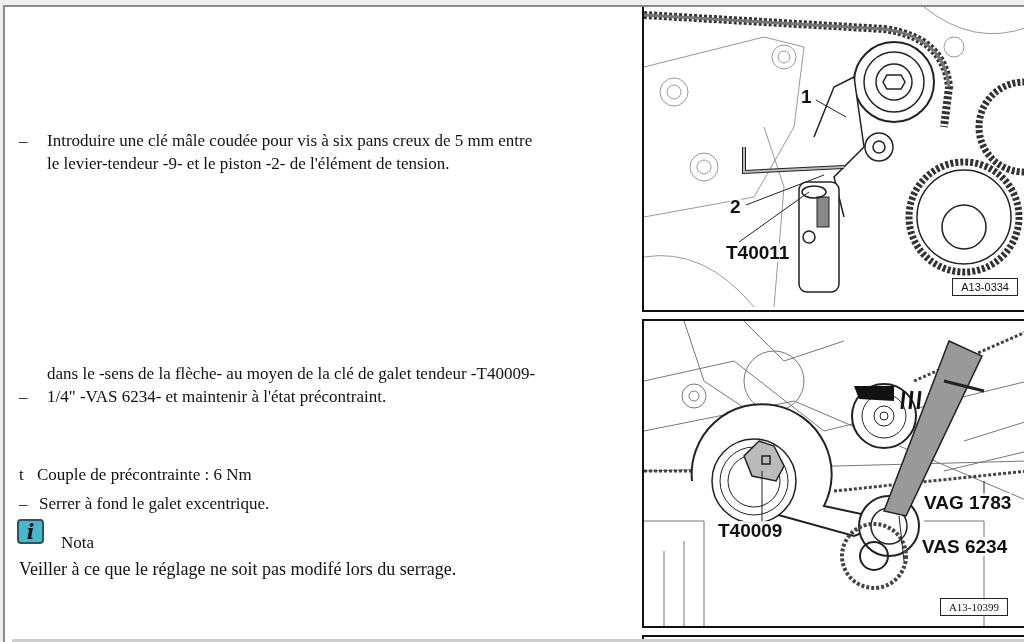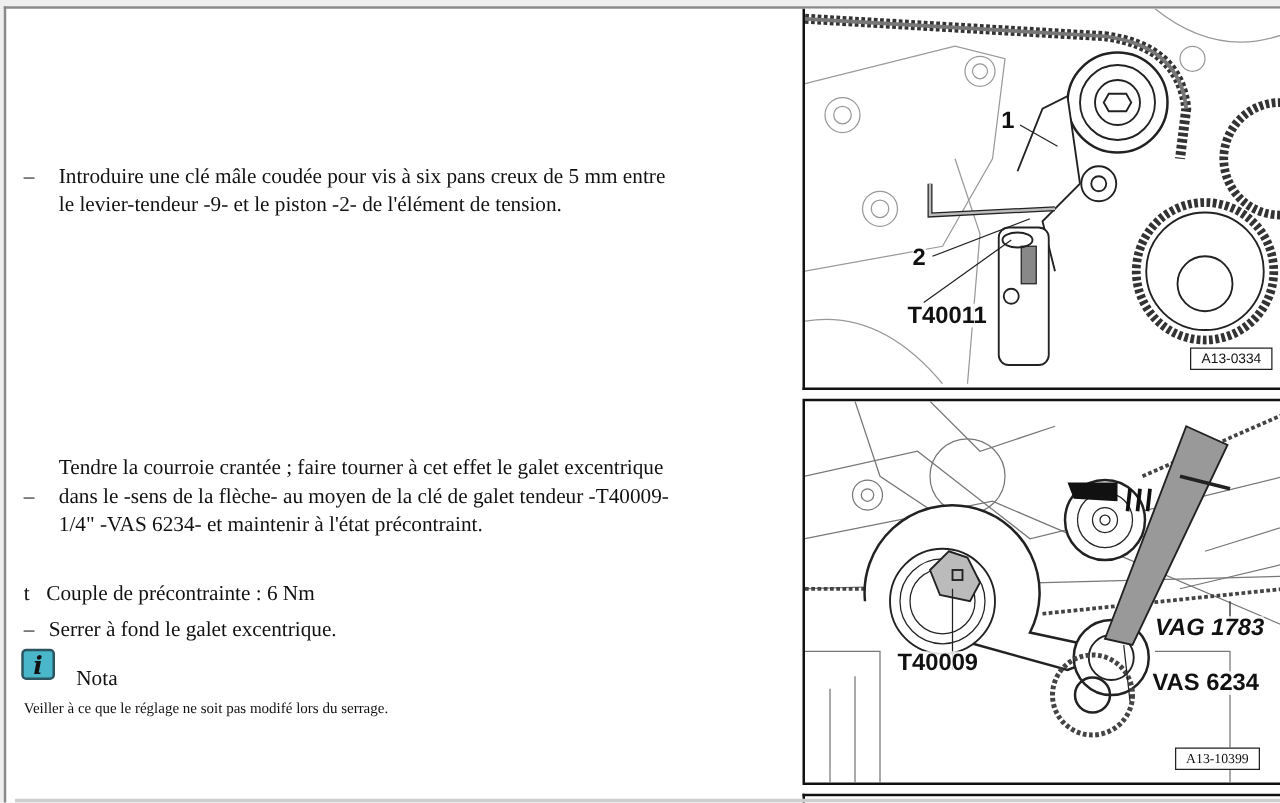--- a/index.html
+++ b/index.html
@@ -28,21 +28,21 @@
   .info-icon {
     position: absolute; left: 0; top: 0; width: 27px; height: 25px;
     background: #4ab6c9; border: 2px solid #2b5560; border-radius: 4px;
     display: flex; align-items: center; justify-content: center;
   }
   .info-icon span {
     font-family: "DejaVu Serif", serif; font-weight: bold; font-style: italic;
     font-size: 20px; color: #111; line-height: 1;
   }
   .nota-label { position: absolute; left: 44px; top: 14px; font-size: 17px; }
-  .nota-text { position: absolute; left: 14px; top: 552px; font-size: 12px; white-space: nowrap; }
+  .nota-text { position: absolute; left: 14px; top: 552px; font-size: 18px; white-space: nowrap; }
 
   .figure {
     position: absolute; background: #fff; border: 2px solid #111; overflow: hidden;
   }
   #fig1 { left: 637px; top: 0px; width: 384px; height: 305px; border-top: none; }
   #fig2 { left: 637px; top: 312px; width: 384px; height: 309px; }
   #fig3 { left: 637px; top: 628px; width: 384px; height: 20px; border-bottom: none; }
 
   .fig-code {
     position: absolute; border: 1.5px solid #222; background: #fff;
@@ -69,21 +69,20 @@
       <span class="marker">–</span>
       <div class="body">
         <div>Introduire une clé mâle coudée pour vis à six pans creux de 5 mm entre</div>
         <div>le levier-tendeur -9- et le piston -2- de l'élément de tension.</div>
       </div>
     </div>
 
     <div class="step" id="s2">
       <span class="marker">–</span>
       <div class="body">
-        <div>Tendre la courroie crantée ; faire tourner à cet effet le galet excentrique</div>
         <div>dans le -sens de la flèche- au moyen de la clé de galet tendeur -T40009-</div>
         <div>1/4" -VAS 6234- et maintenir à l'état précontraint.</div>
       </div>
     </div>
 
     <div class="step" id="s3">
       <span class="marker">t</span>
       <div class="body">
         <div>Couple de précontrainte : 6 Nm</div>
       </div>
@@ -186,21 +185,21 @@
       <g stroke="#111" stroke-width="3">
           <line x1="260" y1="70" x2="258" y2="88"></line>
           <line x1="268" y1="70" x2="266" y2="88"></line>
           <line x1="276" y1="70" x2="274" y2="88"></line>
         </g>
       <line x1="118" y1="150" x2="118" y2="215" stroke="#222" stroke-width="1"></line>
       <line x1="255" y1="195" x2="260" y2="240" stroke="#222" stroke-width="1"></line>
       <line x1="340" y1="160" x2="340" y2="180" stroke="#222" stroke-width="1"></line>
     </svg>
     <span class="callout" style="left:74px; top:200px;">T40009</span>
-    <span class="callout" style="left:280px; top:172px;font-style:italic;">VAG 1783</span>
+    <span class="callout" style="left:280px; top:172px;">VAG 1783</span>
     <span class="callout" style="left:278px; top:216px;text-align:center;">VAS 6234</span>
     <span class="fig-code">A13-10399</span>
   </div>
 
   <div class="figure" id="fig3"></div>
 </div>
 
 <div class="bottom-bar"></div>
 
 </body></html>

